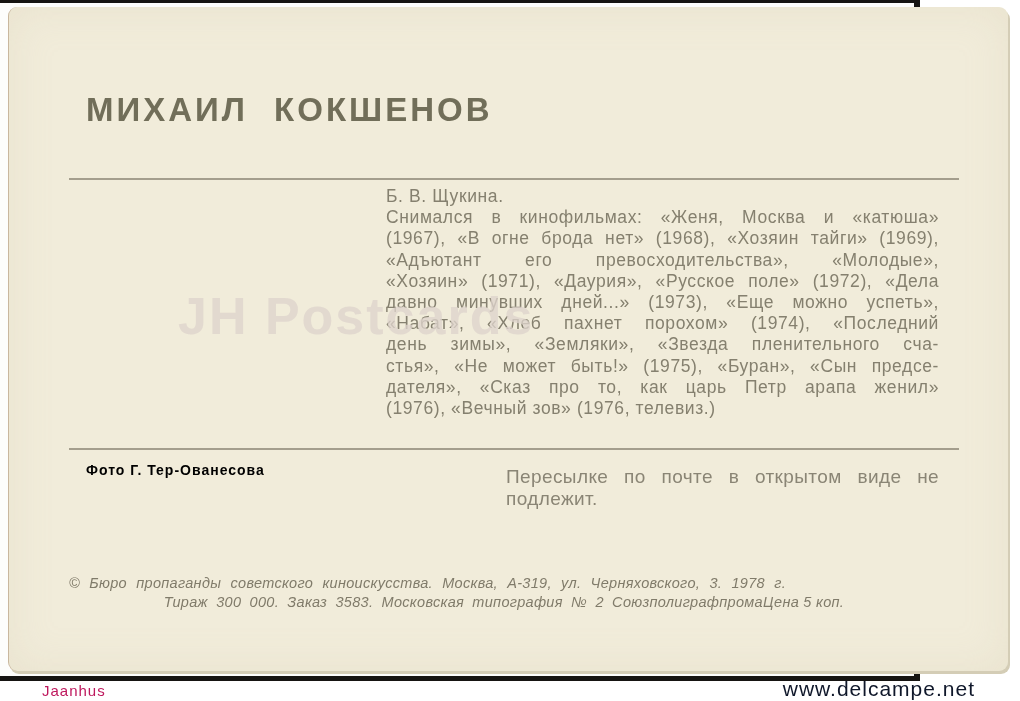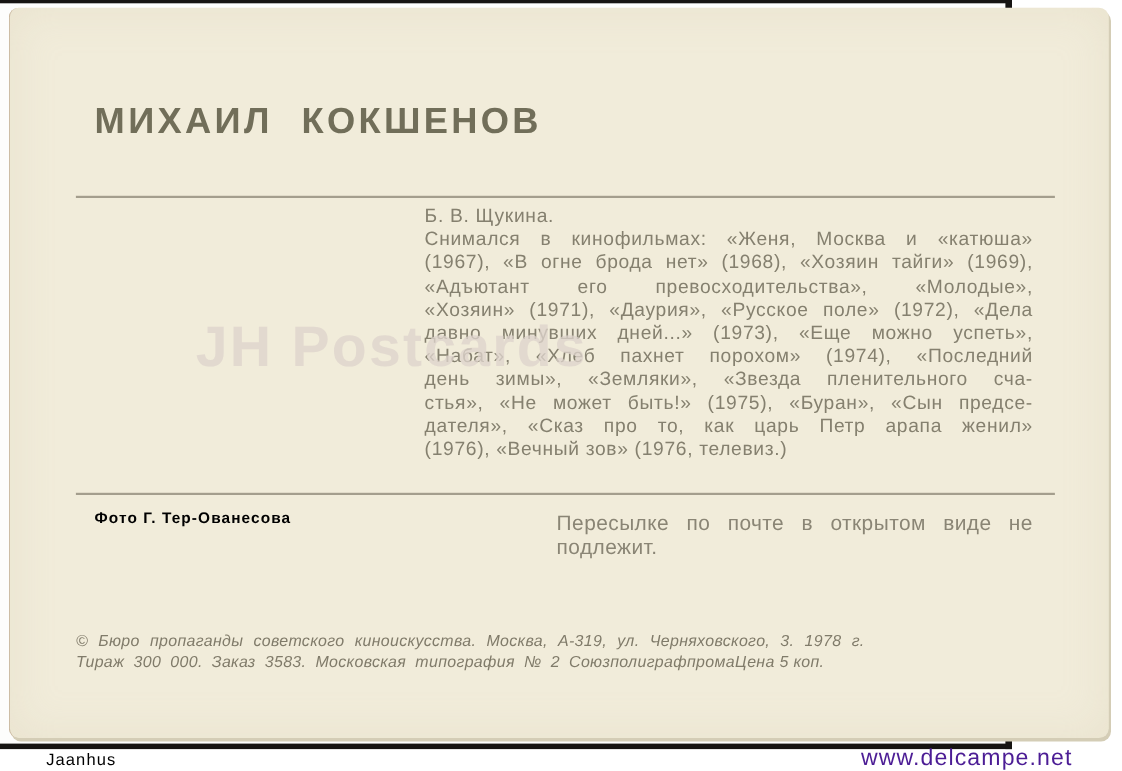--- a/index.html
+++ b/index.html
@@ -51,37 +51,37 @@
   .postal-notice{
     position:absolute;left:497px;top:459px;width:433px;
     font-size:19px;letter-spacing:.4px;color:#8a8575;
     text-align:justify;text-align-last:justify;
   }
   .imprint{
     position:absolute;left:60px;top:568px;width:870px;
     font-size:14.5px;letter-spacing:.3px;color:#807b6a;font-style:italic;
   }
   .imprint-line1{word-spacing:5px;white-space:nowrap;}
-  .imprint-row{display:flex;justify-content:flex-start;margin-top:3px;}
+  .imprint-row{display:flex;justify-content:center;margin-top:3px;}
   .imprint-line2{word-spacing:4px;white-space:nowrap;}
   .imprint-price{white-space:nowrap;}
   
   .watermark-center{
     position:absolute;left:178px;top:283px;
     font-size:52px;font-weight:600;letter-spacing:2px;
     color:rgba(222,211,204,0.78);
     z-index:5;pointer-events:none;white-space:nowrap;
   }
   .credit-left{
     position:absolute;left:42px;bottom:2px;
-    font-size:15px;color:#000000;letter-spacing:1px;margin-top:16px;
+    font-size:15px;color:#be185d;letter-spacing:1px;margin-top:16px;
   }
   .credit-right{
     position:absolute;right:45px;bottom:0px;
-    font-size:21px;color:#4c1d95;letter-spacing:1px;margin-top:25px;
+    font-size:21px;color:#0f172a;letter-spacing:1px;margin-top:25px;
   }
 </style>
 </head>
 <body>
 
 <div class="scan-frame">
   <div class="postcard">
     <div class="title">МИХАИЛ КОКШЕНОВ</div>
     <div class="rule rule1"></div>
     <div class="bio">

